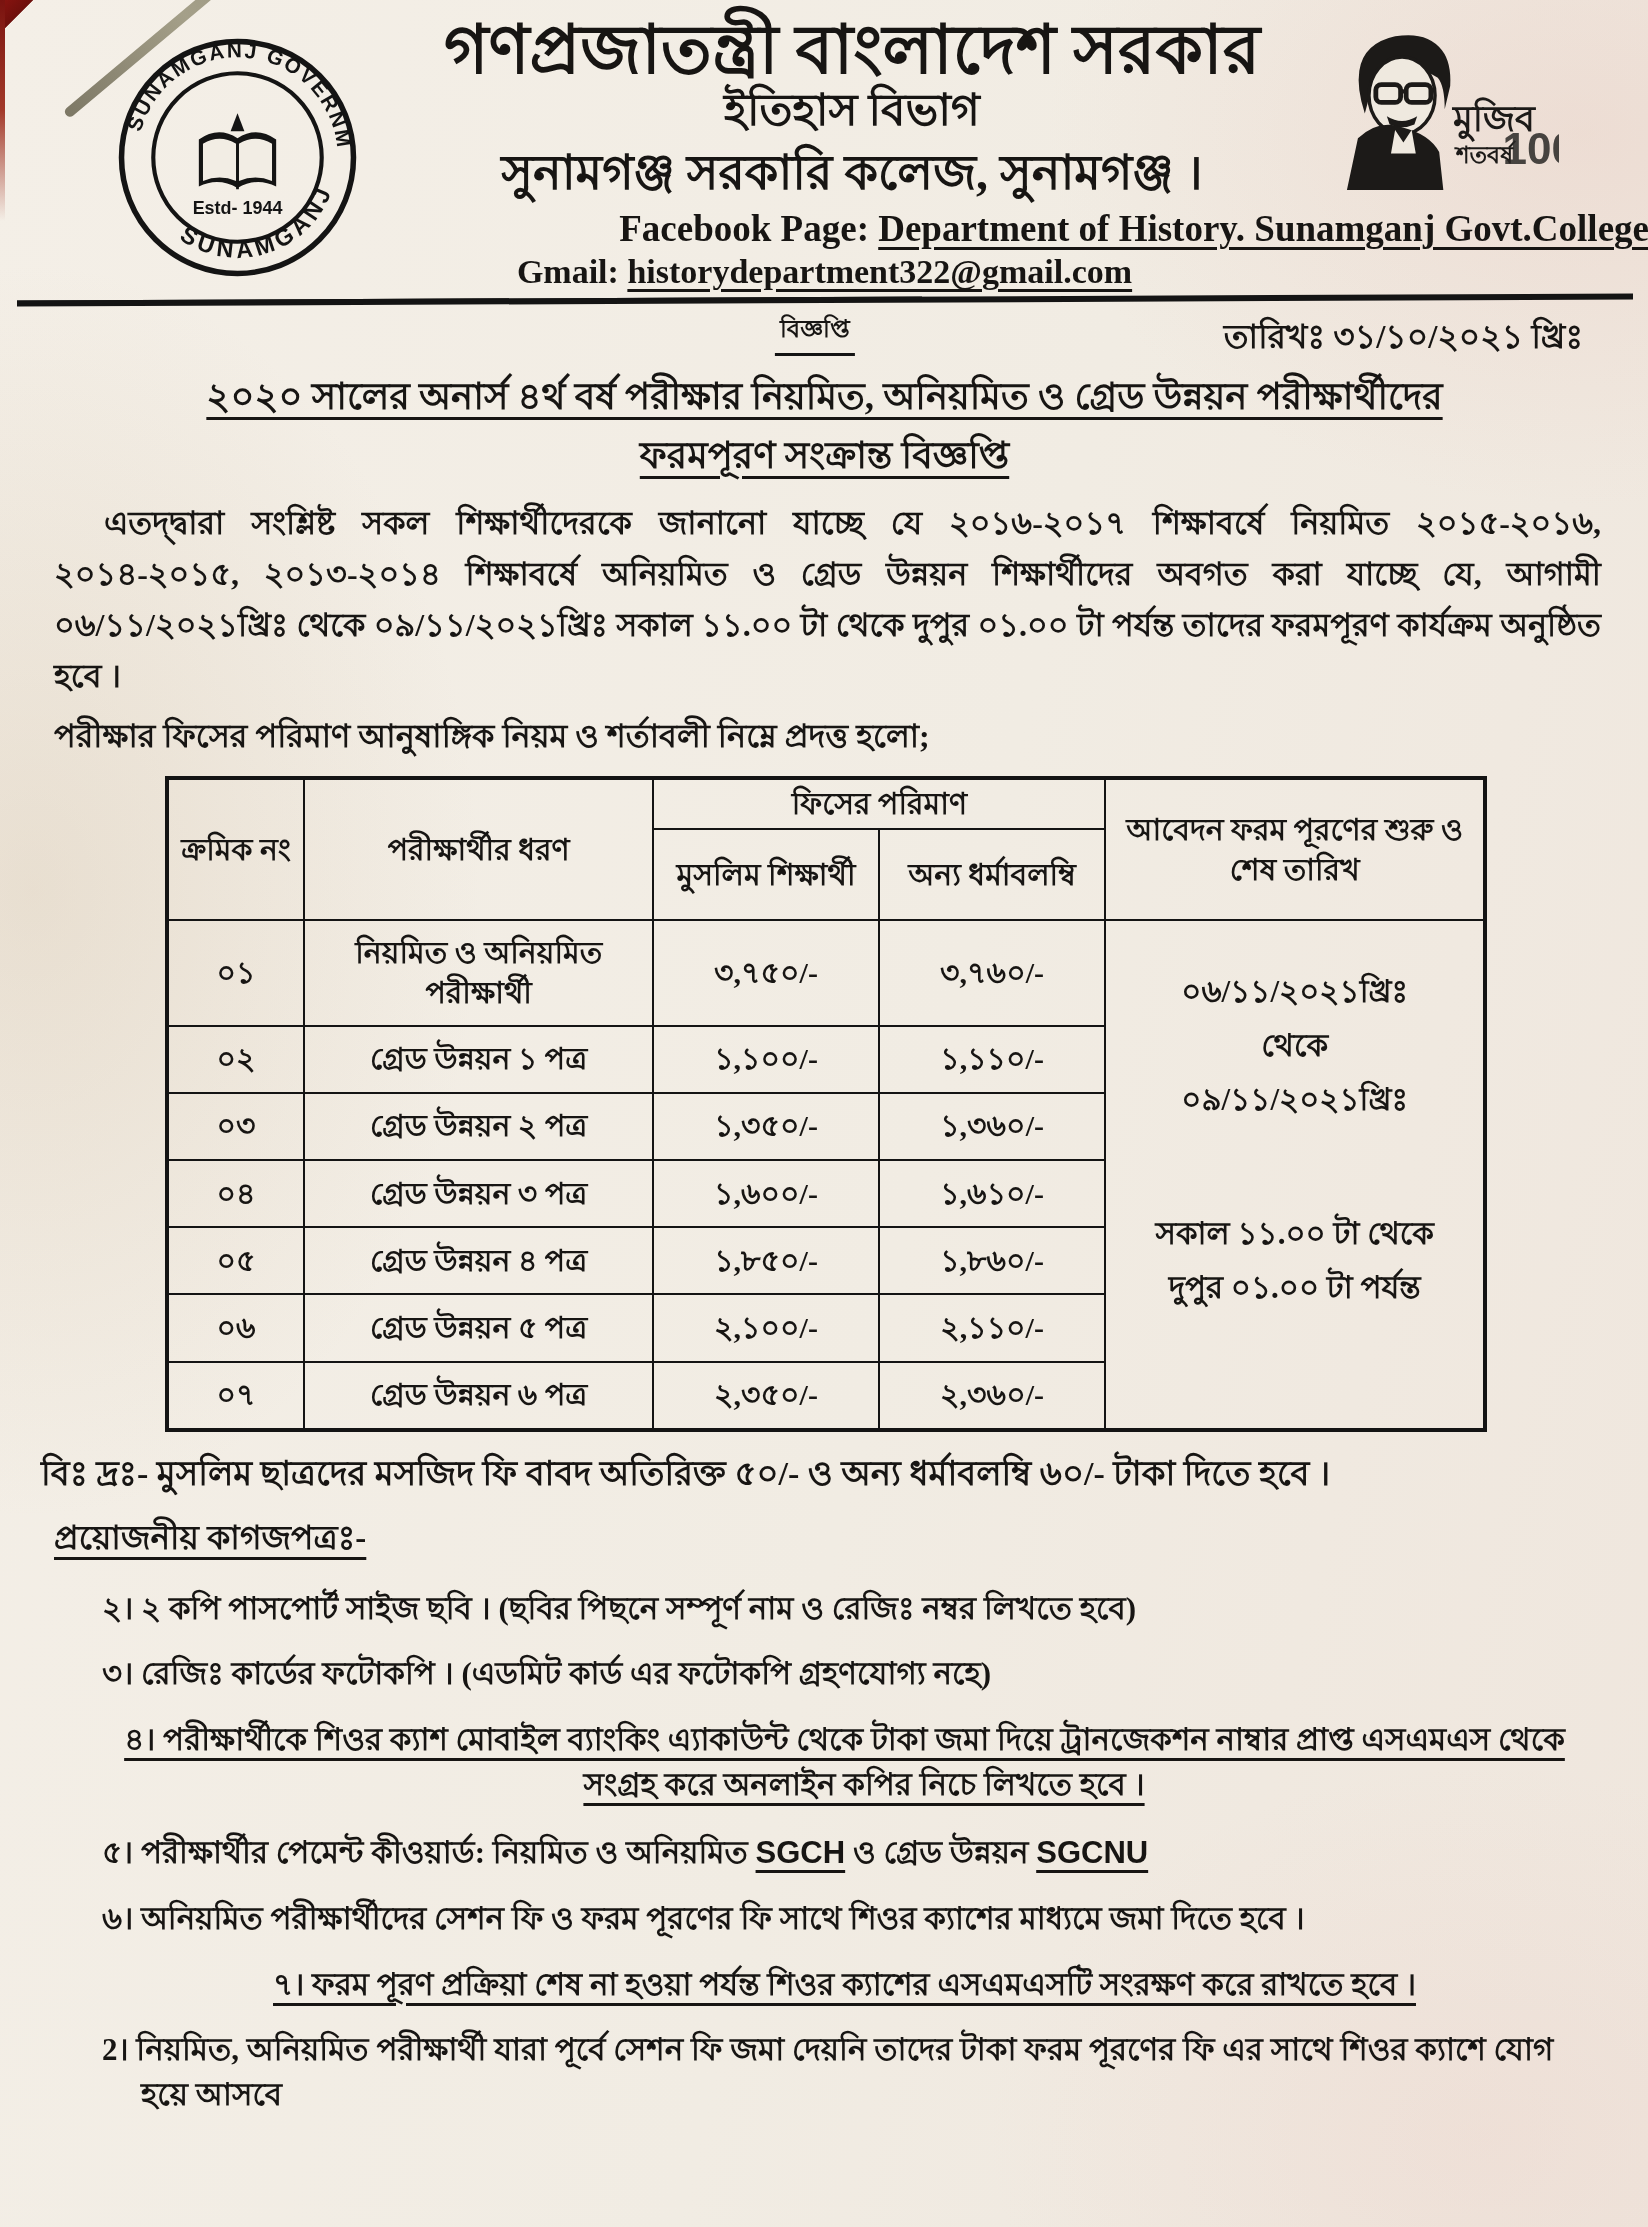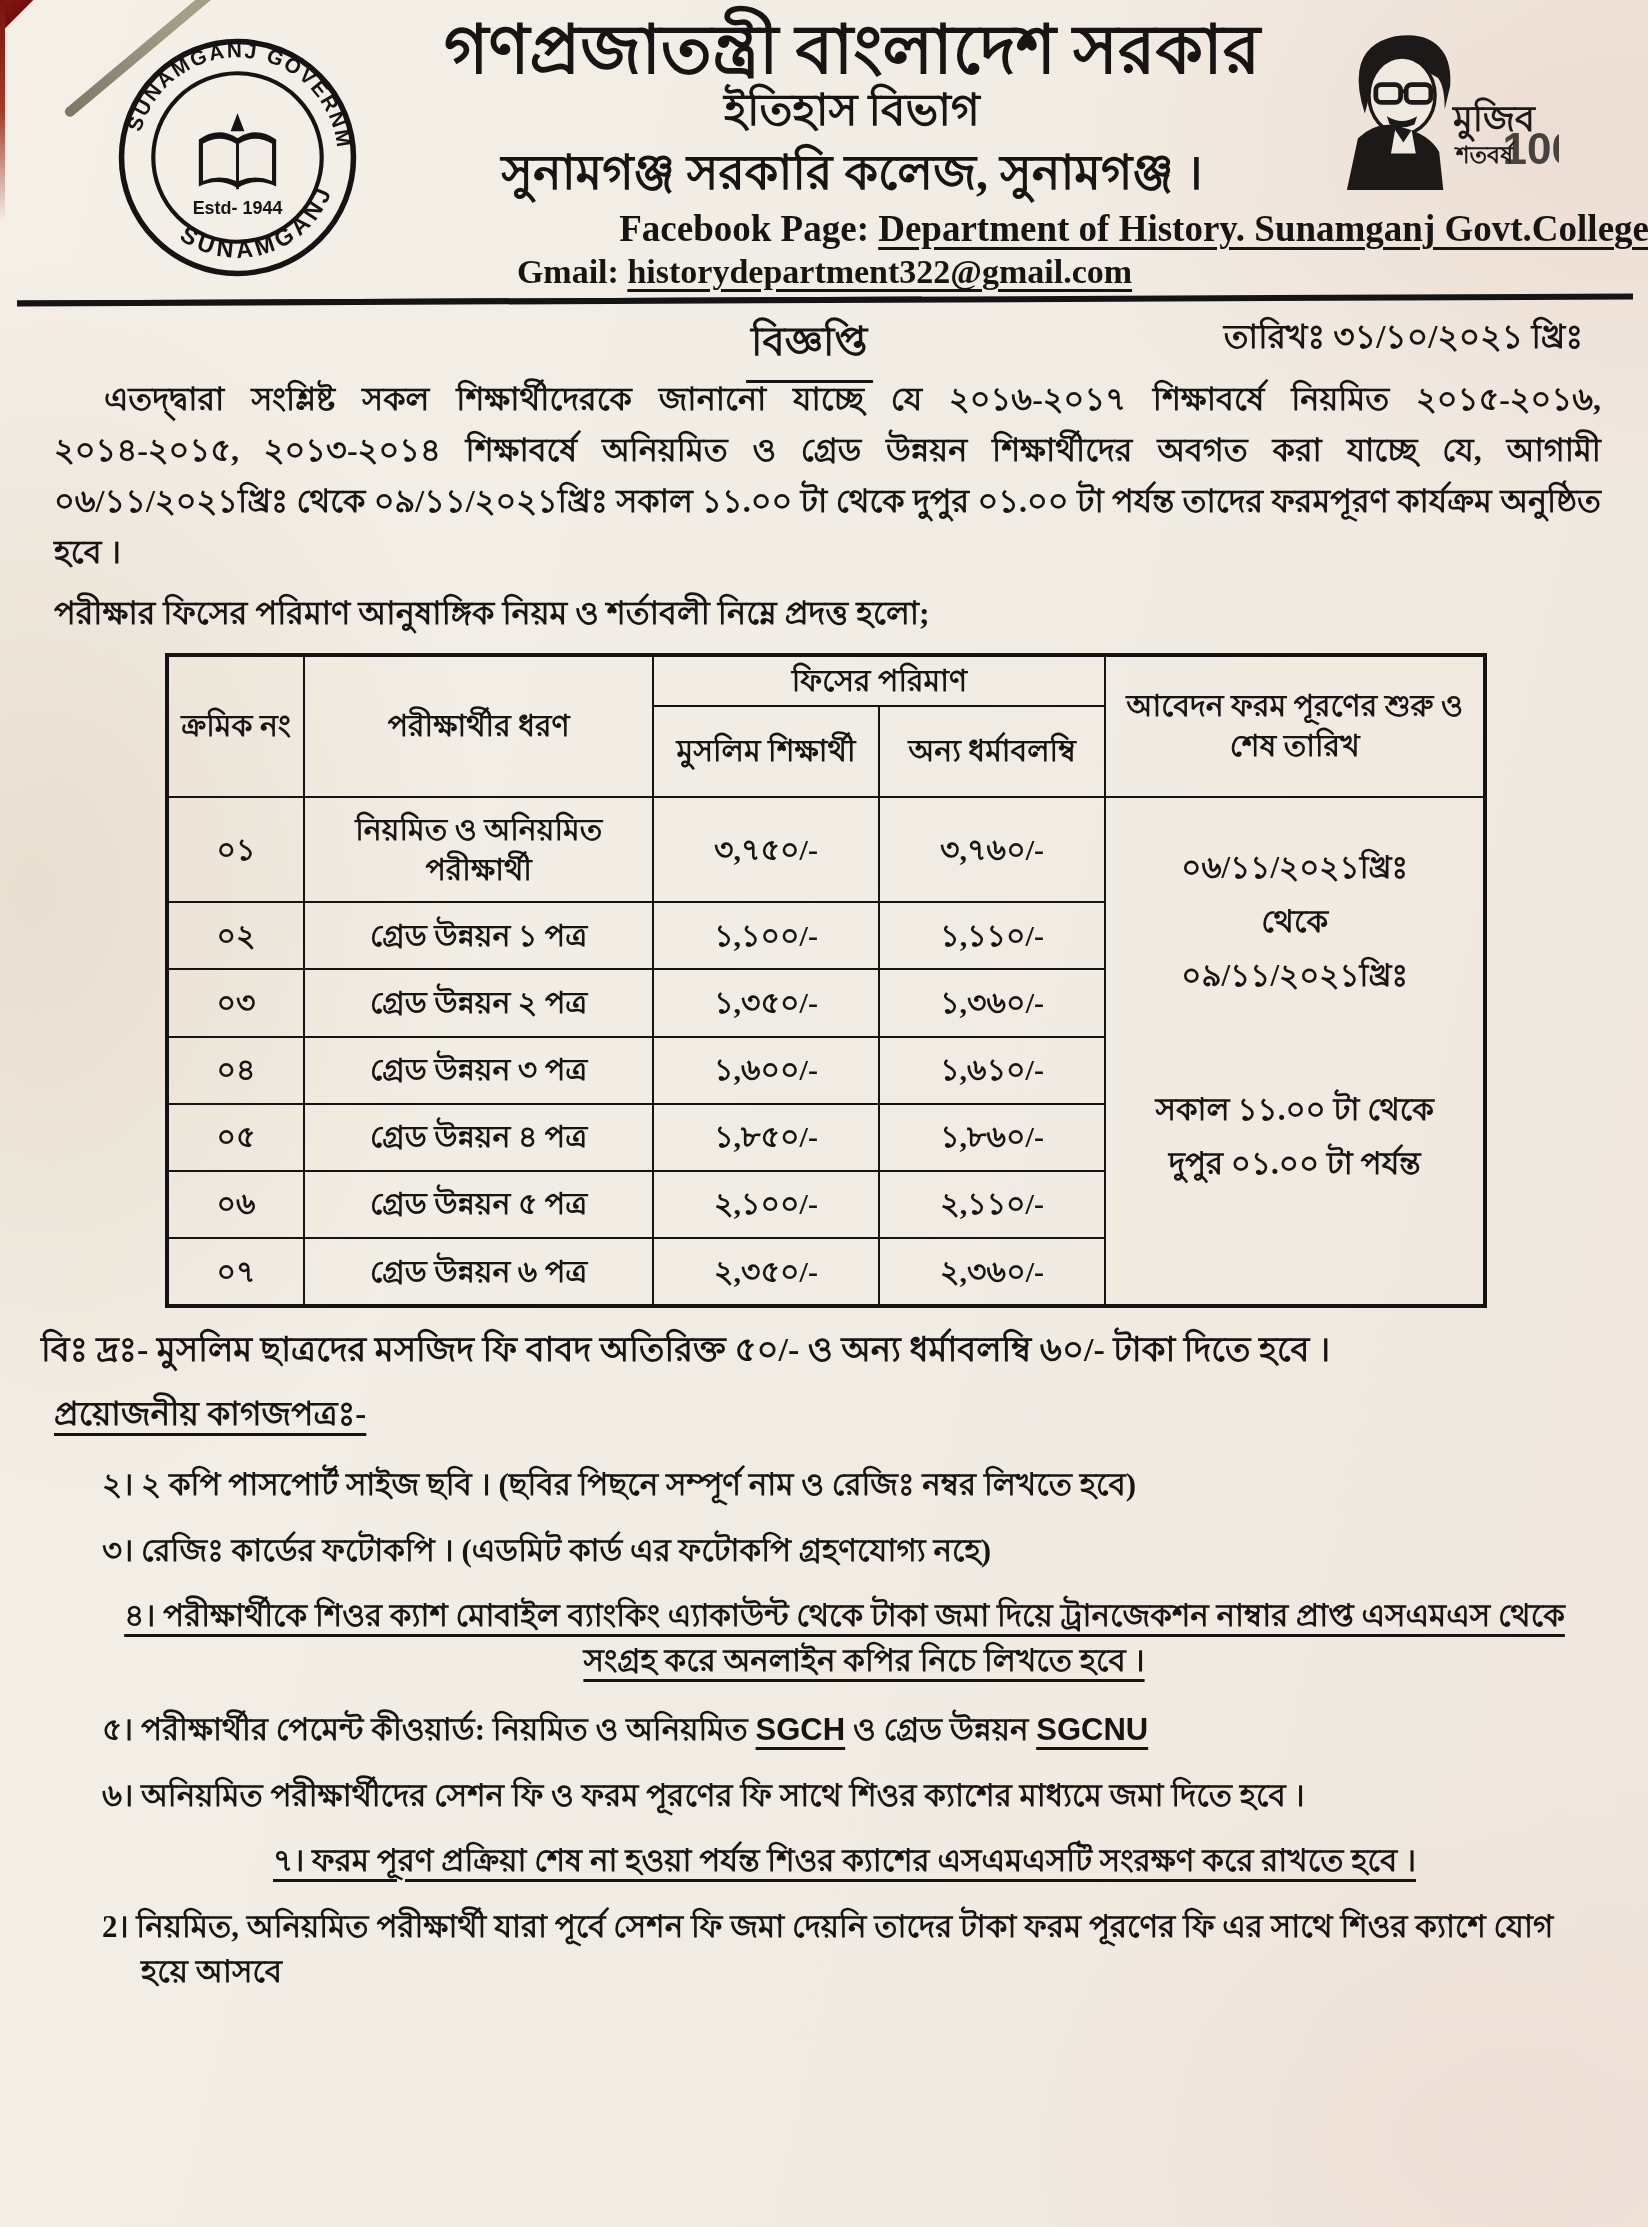--- a/index.html
+++ b/index.html
@@ -33,21 +33,21 @@
   .org-l3{font-size:48px;line-height:66px;}
   .contact{ text-align:center;font-family:"Liberation Serif",serif;}
   .fb-line{font-size:37px;line-height:45px;font-weight:700;text-align:right;}
   .gm-line{font-size:34px;line-height:41px;font-weight:700;}
   .u-serif{text-decoration:underline;text-decoration-thickness:2.8px;text-underline-offset:5.5px;}
   .rule{height:5.5px;background:#141414;margin:4.1px 16.5px 0 16.5px;transform:rotate(-.25deg);}
   .rule2{height:2.8px;background:#141414;margin:4.1px 0 0 0;width:56%;}
 
   
   .notice-row{position:relative;height:52px;margin-top:6.9px;}
-  .notice-word{position:absolute;left:50%;transform:translateX(-62%);font-size:40px;font-weight:700;
+  .notice-word{position:absolute;left:50%;transform:translateX(-62%);font-size:24px;font-weight:700;
     border-bottom:3.4px solid #141414;padding:0 5.5px 2.8px 5.5px;}
   .date-line{position:absolute;right:66px;top:1.4px;font-size:33px;font-weight:700;}
 
   .heading{ text-align:center;font-weight:700;font-size:37px;line-height:59px;margin-top:5.5px;}
   .heading .und{text-decoration:underline;text-decoration-thickness:3.4px;text-underline-offset:8.3px;}
 
   .para{margin:12.4px 48px 0 54px;font-size:32px;line-height:51px;font-weight:700;text-align:justify;text-indent:50px;}
   .fees-intro{margin:9.6px 48px 0 54px;font-size:32px;line-height:50px;font-weight:700;}
 
   
@@ -149,20 +149,24 @@
 
   <div class="rule">
       <div class="rule2"></div>
     </div>
 
   <div class="notice-row">
     <div class="notice-word">বিজ্ঞপ্তি</div>
     <div class="date-line">তারিখঃ ৩১/১০/২০২১ খ্রিঃ</div>
   </div>
 
+  <div class="heading">
+    <span class="und">২০২০ সালের অনার্স ৪র্থ বর্ষ পরীক্ষার নিয়মিত, অনিয়মিত ও গ্রেড উন্নয়ন পরীক্ষার্থীদের</span><br>
+    <span class="und">ফরমপূরণ সংক্রান্ত বিজ্ঞপ্তি</span>
+  </div>
 
   <div class="para">এতদ্দ্বারা সংশ্লিষ্ট সকল শিক্ষার্থীদেরকে জানানো যাচ্ছে যে ২০১৬-২০১৭ শিক্ষাবর্ষে নিয়মিত ২০১৫-২০১৬, ২০১৪-২০১৫, ২০১৩-২০১৪ শিক্ষাবর্ষে অনিয়মিত ও গ্রেড উন্নয়ন শিক্ষার্থীদের অবগত করা যাচ্ছে যে, আগামী ০৬/১১/২০২১খ্রিঃ থেকে ০৯/১১/২০২১খ্রিঃ সকাল ১১.০০ টা থেকে দুপুর ০১.০০ টা পর্যন্ত  তাদের ফরমপূরণ কার্যক্রম অনুষ্ঠিত হবে ।</div>
   <div class="fees-intro">পরীক্ষার ফিসের পরিমাণ আনুষাঙ্গিক নিয়ম ও শর্তাবলী নিম্নে প্রদত্ত হলো;</div>
 
   <table class="fees">
     <colgroup>
         <col class="c-sl">
         <col class="c-type">
         <col class="c-mus">
         <col class="c-oth">

